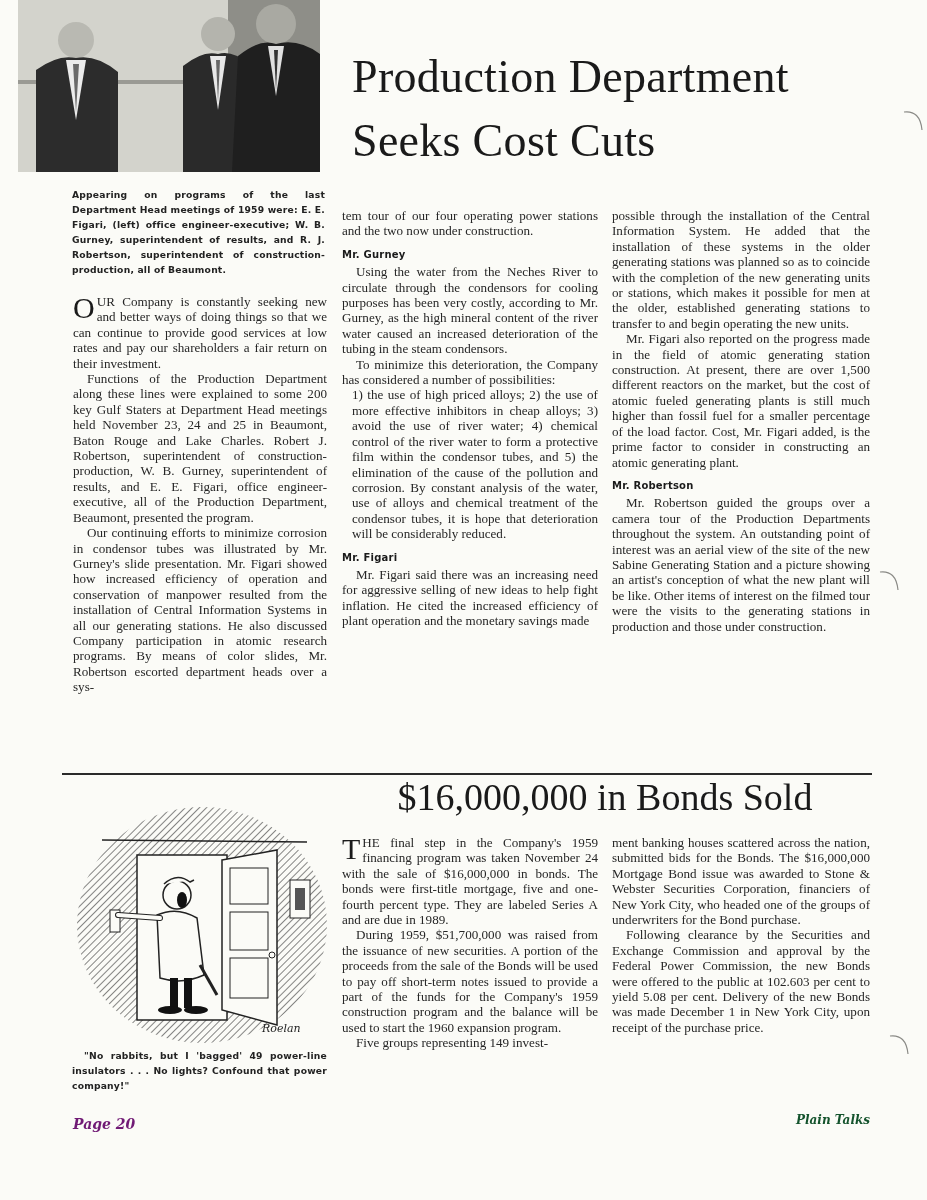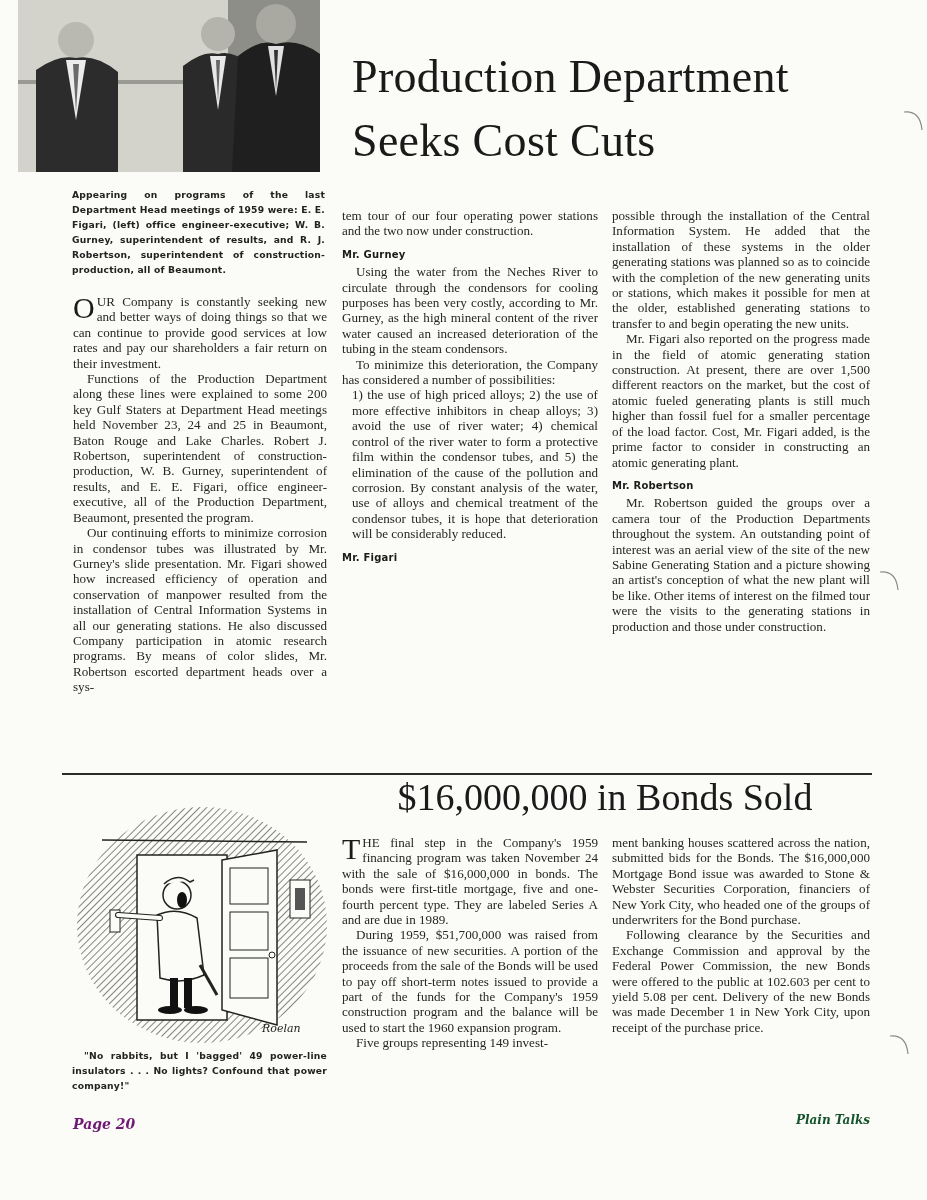--- a/index.html
+++ b/index.html
@@ -121,20 +121,21 @@
   <p>Our continuing efforts to minimize corrosion in condensor tubes was illustrated by Mr. Gurney's slide presentation. Mr. Figari showed how increased efficiency of operation and conservation of manpower resulted from the installation of Central Information Systems in all our generating stations. He also discussed Company participation in atomic research programs. By means of color slides, Mr. Robertson escorted department heads over a sys-</p>
 </div>
 
 <div class="abs col c2">
   <p class="noindent">tem tour of our four operating power stations and the two now under construction.</p>
   <h3>Mr. Gurney</h3>
   <p>Using the water from the Neches River to circulate through the condensors for cooling purposes has been very costly, according to Mr. Gurney, as the high mineral content of the river water caused an increased deterioration of the tubing in the steam condensors.</p>
   <p>To minimize this deterioration, the Company has considered a number of possibilities:</p>
   <p class="list">1) the use of high priced alloys; 2) the use of more effective inhibitors in cheap alloys; 3) avoid the use of river water; 4) chemical control of the river water to form a protective film within the condensor tubes, and 5) the elimination of the cause of the pollution and corrosion. By constant analysis of the water, use of alloys and chemical treatment of the condensor tubes, it is hope that deterioration will be considerably reduced.</p>
   <h3>Mr. Figari</h3>
+  <p>Mr. Figari said there was an increasing need for aggressive selling of new ideas to help fight inflation. He cited the increased efficiency of plant operation and the monetary savings made</p>
 </div>
 
 <div class="abs col c3">
   <p class="noindent">possible through the installation of the Central Information System. He added that the installation of these systems in the older generating stations was planned so as to coincide with the completion of the new generating units or stations, which makes it possible for men at the older, established generating stations to transfer to and begin operating the new units.</p>
   <p>Mr. Figari also reported on the progress made in the field of atomic generating station construction. At present, there are over 1,500 different reactors on the market, but the cost of atomic fueled generating plants is still much higher than fossil fuel for a smaller percentage of the load factor. Cost, Mr. Figari added, is the prime factor to consider in constructing an atomic generating plant.</p>
   <h3>Mr. Robertson</h3>
   <p>Mr. Robertson guided the groups over a camera tour of the Production Departments throughout the system. An outstanding point of interest was an aerial view of the site of the new Sabine Generating Station and a picture showing an artist's conception of what the new plant will be like. Other items of interest on the filmed tour were the visits to the generating stations in production and those under construction.</p>
 </div>
 
 <div class="abs rule"></div>

